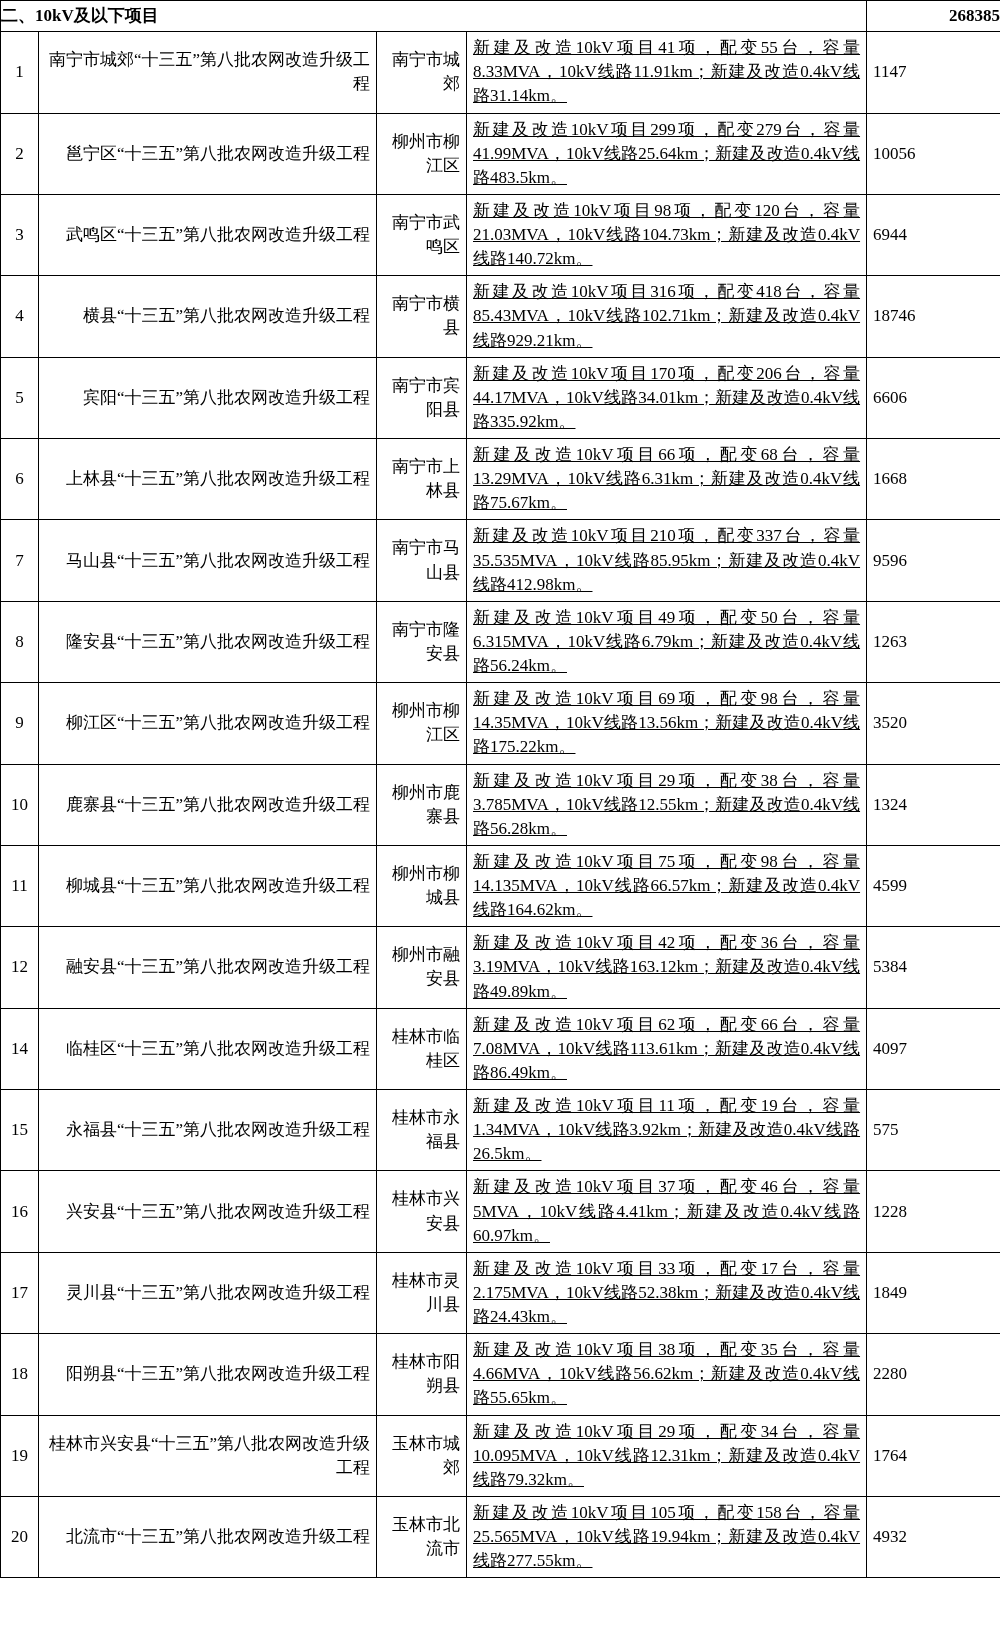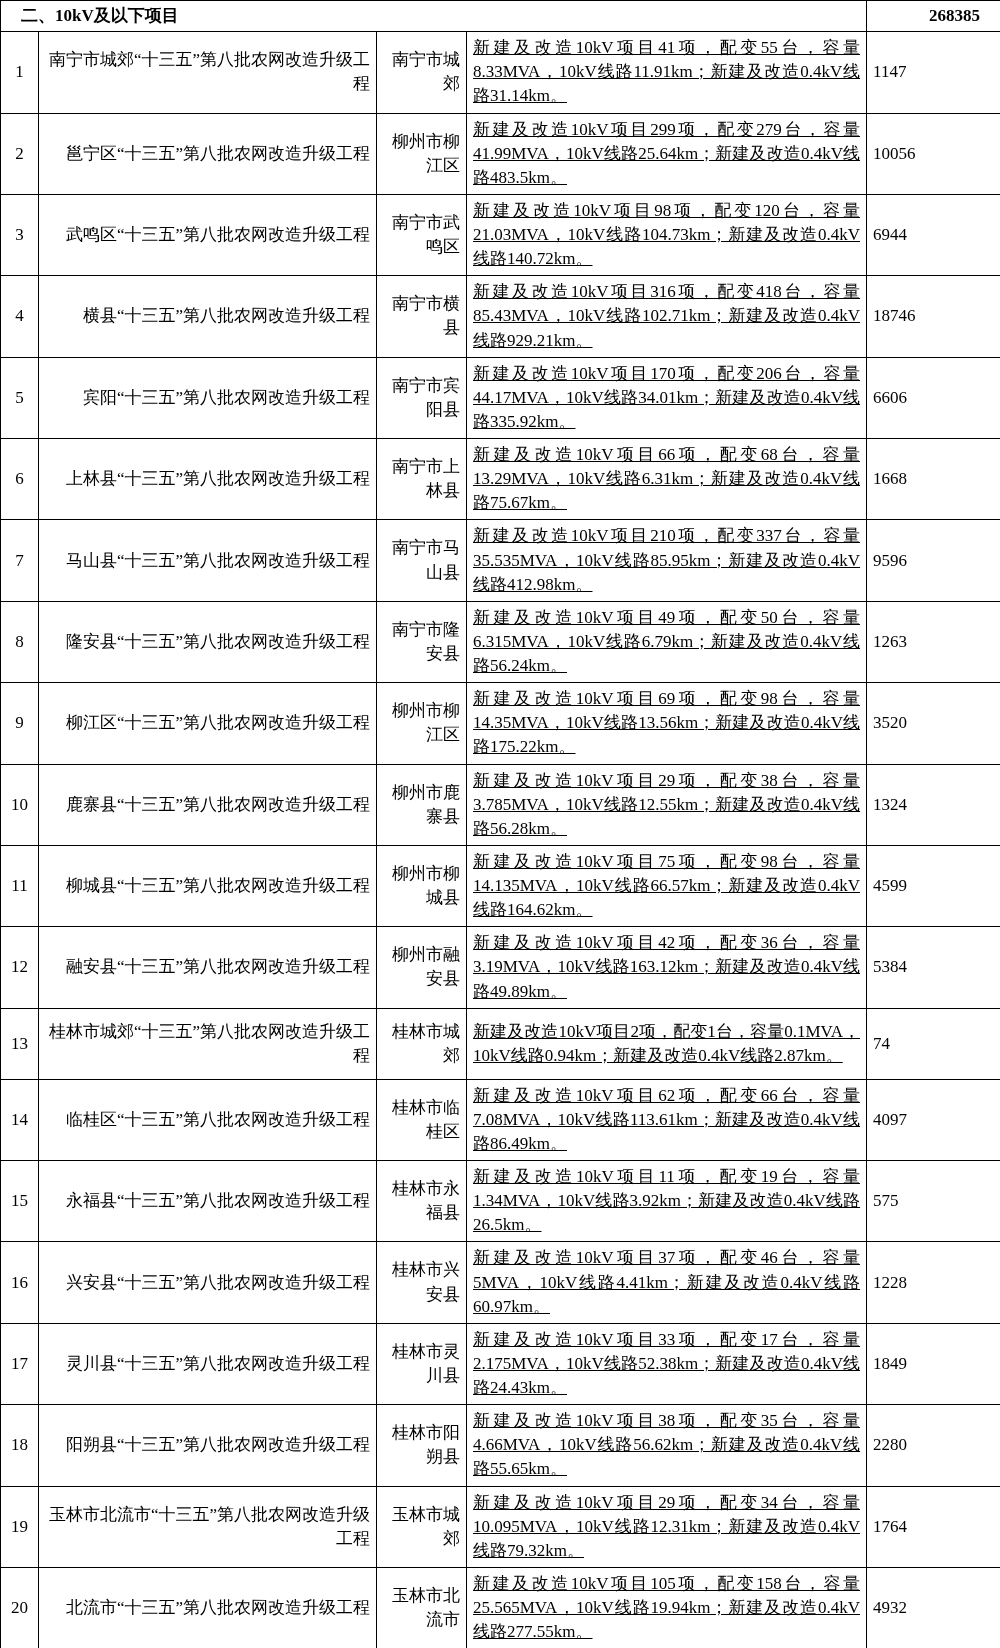--- a/index.html
+++ b/index.html
@@ -27,21 +27,21 @@
   
   col.c-idx    { width: 38px; }
   col.c-name   { width: 338px; }
   col.c-region { width: 90px; }
   col.c-desc   { width: 400px; }
   col.c-amount { width: 134px; }
 
   tr.section-row td {
     font-weight: bold;
     font-size: 17px;
-    padding: 3px 20px;
+    padding: 3px 0;
   }
   td.section-title {
     text-align: left;
   }
   td.section-amount {
     text-align: right;
   }
 
   td.idx {
     text-align: center;
@@ -163,27 +163,20 @@
         <td class="amount">4599</td>
       </tr>
       <tr class="data-row">
         <td class="idx">12</td>
         <td class="name">融安县“十三五”第八批农网改造升级工程</td>
         <td class="region">柳州市融安县</td>
         <td class="desc">新建及改造10kV项目42项，配变36台，容量3.19MVA，10kV线路163.12km；新建及改造0.4kV线路49.89km。</td>
         <td class="amount">5384</td>
       </tr>
       <tr class="data-row">
-        <td class="idx">13</td>
-        <td class="name">桂林市城郊“十三五”第八批农网改造升级工程</td>
-        <td class="region">桂林市城郊</td>
-        <td class="desc">新建及改造10kV项目2项，配变1台，容量0.1MVA，10kV线路0.94km；新建及改造0.4kV线路2.87km。</td>
-        <td class="amount">74</td>
-      </tr>
-      <tr class="data-row">
         <td class="idx">14</td>
         <td class="name">临桂区“十三五”第八批农网改造升级工程</td>
         <td class="region">桂林市临桂区</td>
         <td class="desc">新建及改造10kV项目62项，配变66台，容量7.08MVA，10kV线路113.61km；新建及改造0.4kV线路86.49km。</td>
         <td class="amount">4097</td>
       </tr>
       <tr class="data-row">
         <td class="idx">15</td>
         <td class="name">永福县“十三五”第八批农网改造升级工程</td>
         <td class="region">桂林市永福县</td>
@@ -206,21 +199,21 @@
       </tr>
       <tr class="data-row">
         <td class="idx">18</td>
         <td class="name">阳朔县“十三五”第八批农网改造升级工程</td>
         <td class="region">桂林市阳朔县</td>
         <td class="desc">新建及改造10kV项目38项，配变35台，容量4.66MVA，10kV线路56.62km；新建及改造0.4kV线路55.65km。</td>
         <td class="amount">2280</td>
       </tr>
       <tr class="data-row">
         <td class="idx">19</td>
-        <td class="name">玉林市北流市“十三五”第八批农网改造升级工程</td>
+        <td class="name">桂林市兴安县“十三五”第八批农网改造升级工程</td>
         <td class="region">玉林市城郊</td>
         <td class="desc">新建及改造10kV项目29项，配变34台，容量10.095MVA，10kV线路12.31km；新建及改造0.4kV线路79.32km。</td>
         <td class="amount">1764</td>
       </tr>
       <tr class="data-row">
         <td class="idx">20</td>
         <td class="name">北流市“十三五”第八批农网改造升级工程</td>
         <td class="region">玉林市北流市</td>
         <td class="desc">新建及改造10kV项目105项，配变158台，容量25.565MVA，10kV线路19.94km；新建及改造0.4kV线路277.55km。</td>
         <td class="amount">4932</td>

